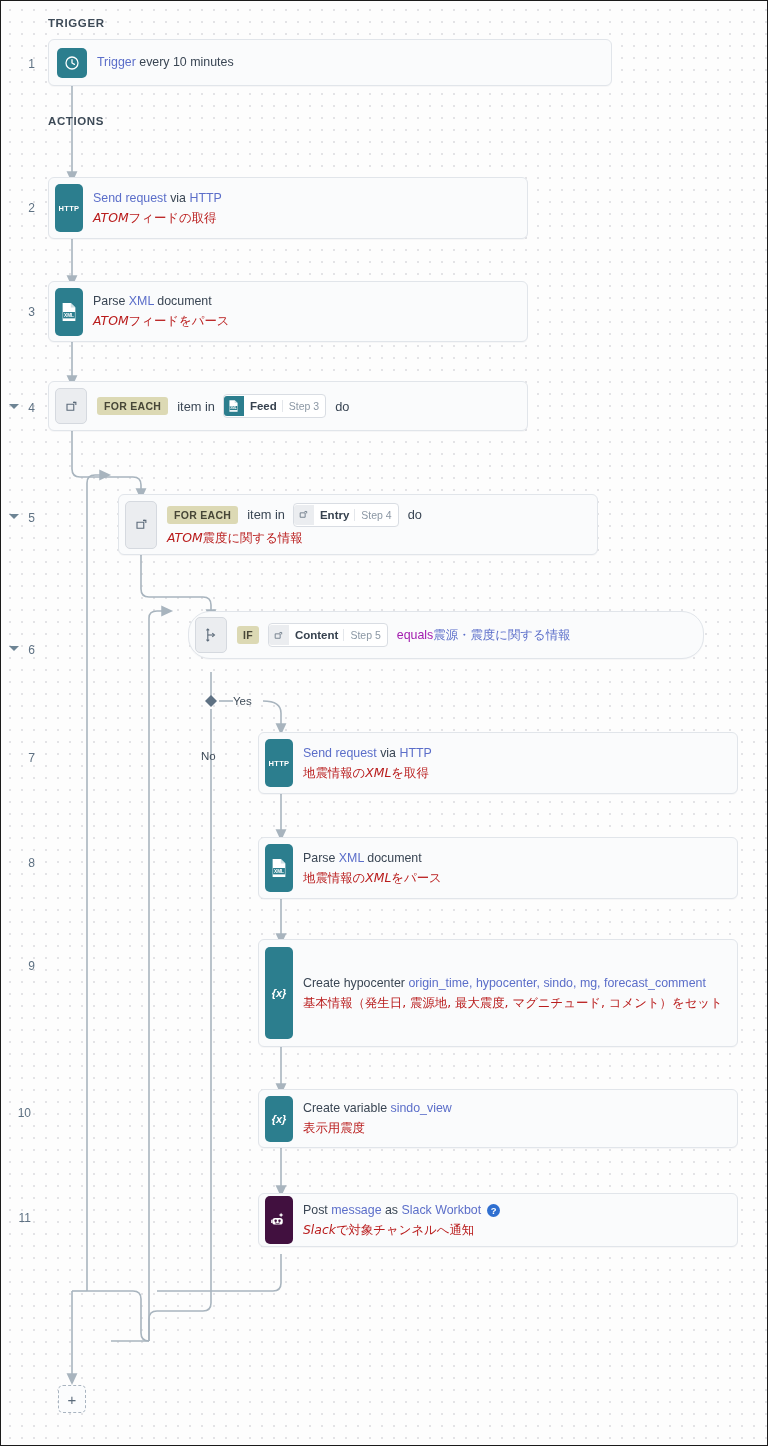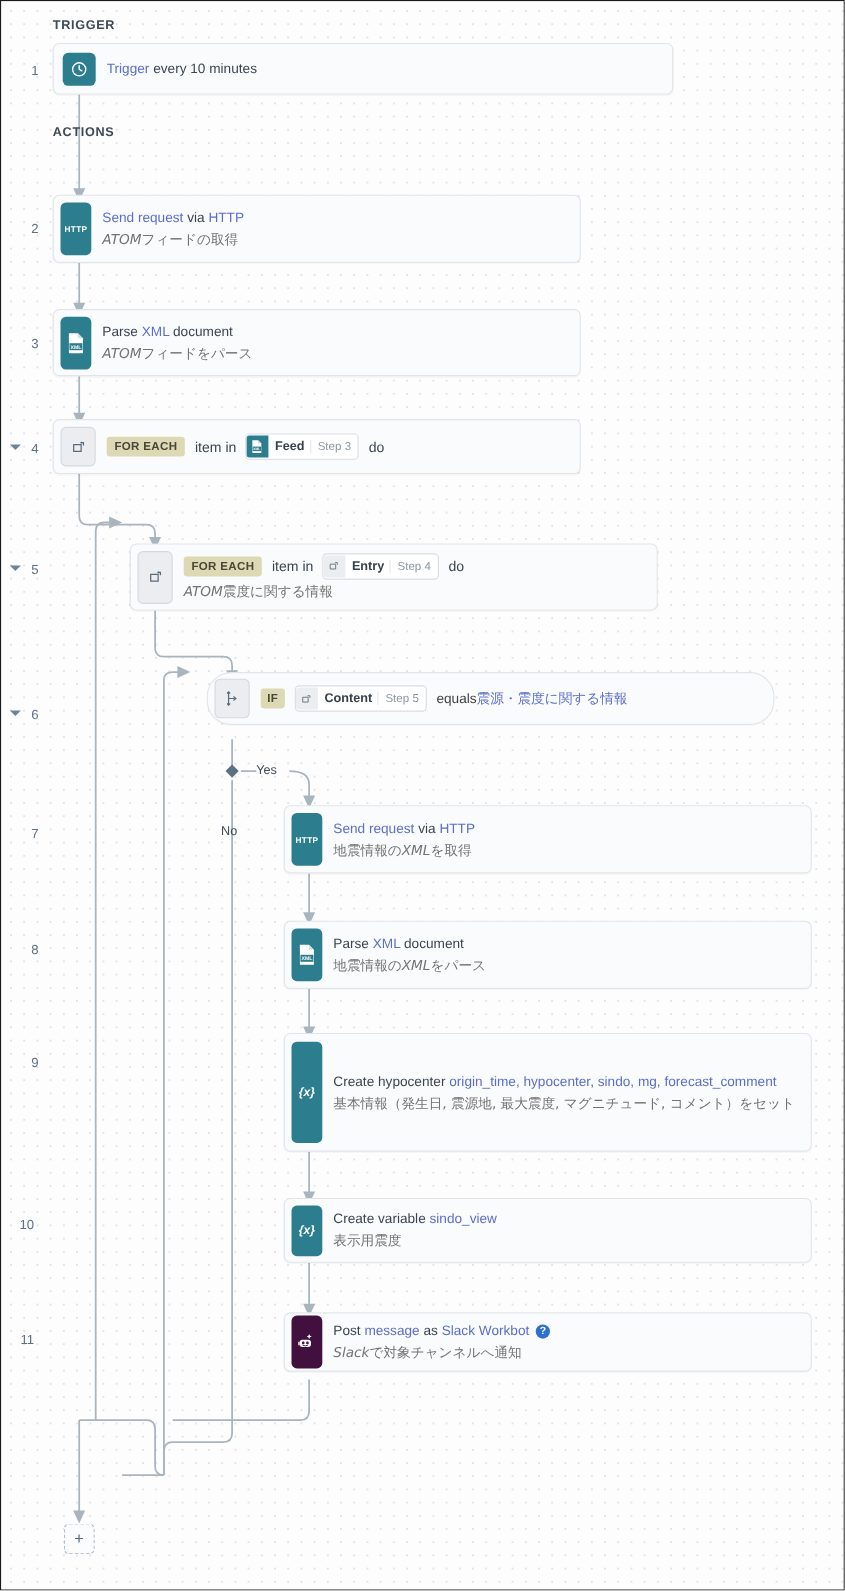--- a/index.html
+++ b/index.html
@@ -66,25 +66,25 @@
     flex:1 1 auto;
     padding:6px 10px 6px 10px;
     display:flex;flex-direction:column;justify-content:center;
     min-width:0;
   }
   .ln1{
     font-size:12.4px;line-height:17px;color:#3a4654;
     word-break:break-word;
   }
   .ln2{
-    font-size:12.4px;line-height:19px;color:#737373;
+    font-size:12.4px;line-height:19px;color:#b91c1c;
     margin-top:1px;
   }
   .lnk{color:#5b6ec9;}
-  .mag{color:#404040;margin-top:21px;}
+  .mag{color:#a21caf;margin-top:21px;}
   .ital{font-style:italic;}
   .jp{font-family:"DejaVu Sans","Liberation Sans",sans-serif;}
 
   .rowflex{display:flex;align-items:center;flex-wrap:wrap;gap:0;}
   .tag{
     display:inline-block;
     background:#dcd9b4;color:#474637;
     font-size:10.5px;font-weight:700;letter-spacing:.3px;
     padding:3px 7px;border-radius:3px;
     margin-right:9px;

